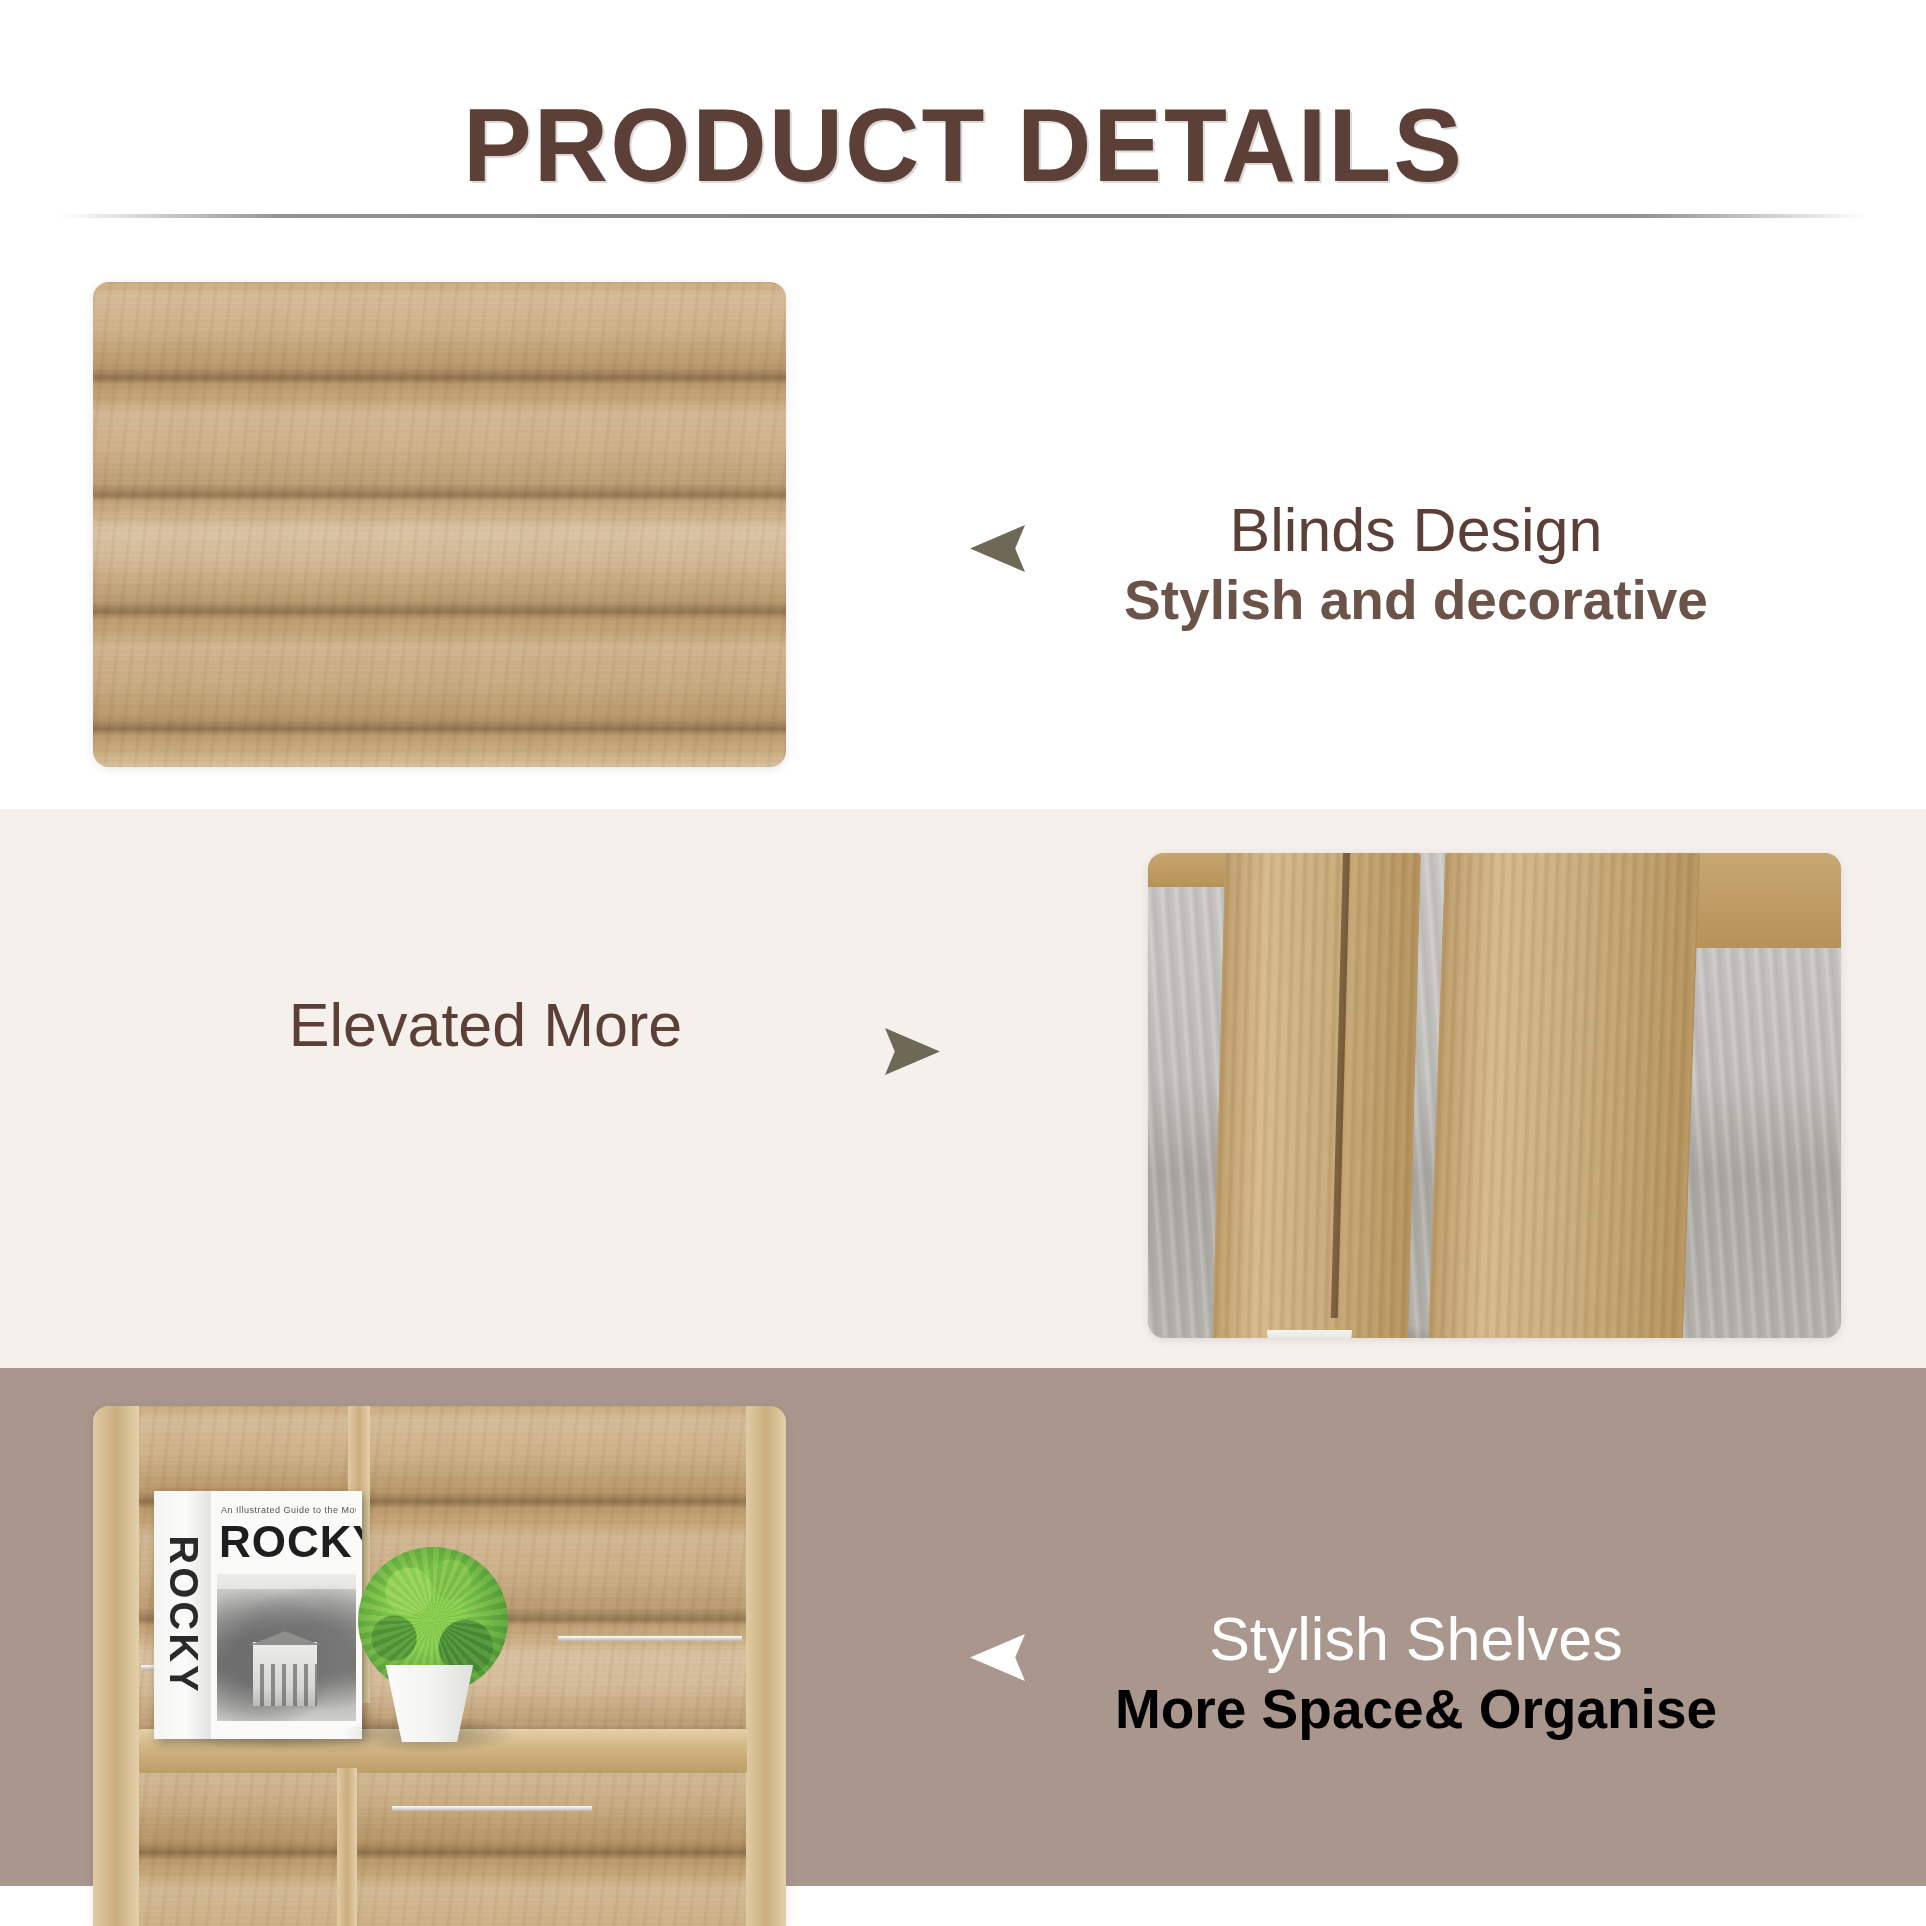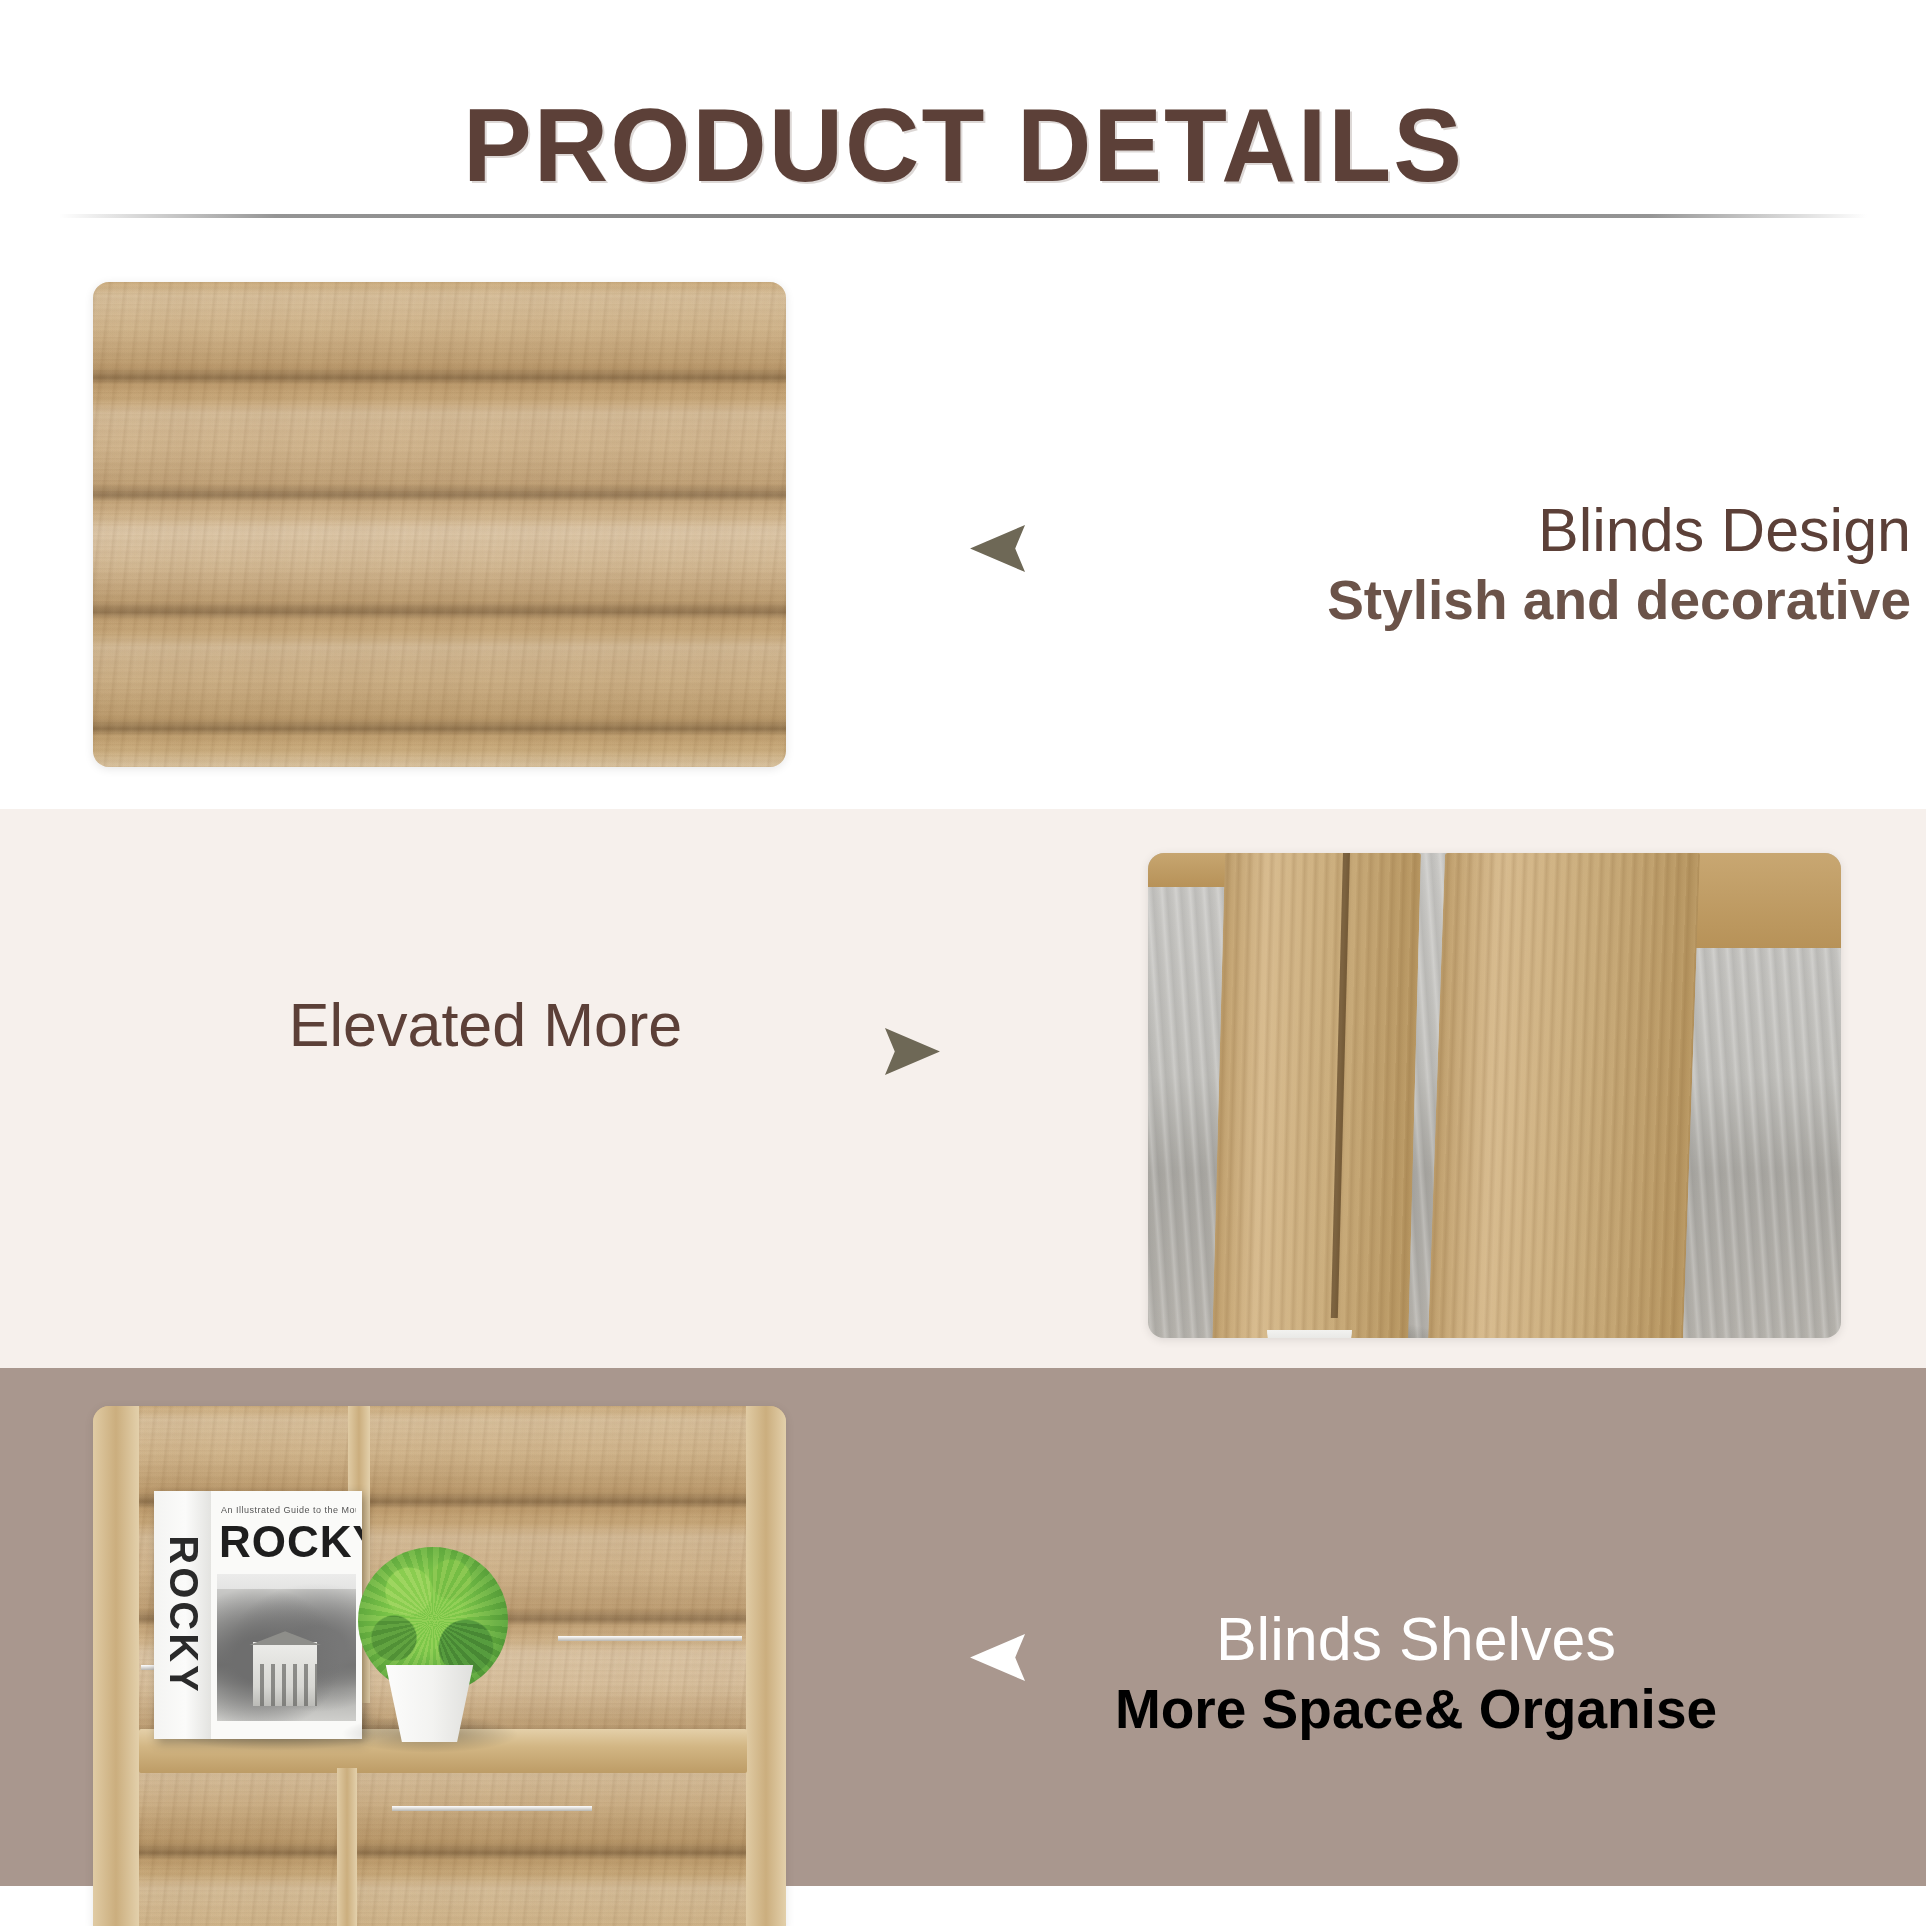--- a/index.html
+++ b/index.html
@@ -60,21 +60,21 @@
     white-space:nowrap;
   }
   .callout .c-sub {
     font-size:55px; line-height:1.2;
     color:#6B5349; font-weight:bold;
     white-space:nowrap;
   }
   .callout.light .c-title { color:#FFFFFF; }
   .callout.light .c-sub   { color:#000000; }
 
-  .cl-1 { left:921px; top:495px; width:990px; text-align:right; }
+  .cl-1 { left:921px; top:495px; width:990px; text-align:center; }
   .cl-2 { left:40px;  top:990px; width:891px; text-align:center; }
   .cl-3 { left:921px; top:1604px; width:990px; text-align:center; }
 
   
   .arrow { position:absolute; width:63px; height:55px; }
   .arrow svg { width:100%; height:100%; display:block; }
   .ar-1 { left:968px;  top:521px; }
   .ar-2 { left:879px;  top:1024px; }
   .ar-3 { left:968px;  top:1630px; }
 
@@ -364,16 +364,16 @@
 <div class="callout cl-1">
   <div class="c-title">Blinds Design</div>
   <div class="c-sub">Stylish and decorative</div>
 </div>
 
 <div class="callout cl-2">
   <div class="c-title">Elevated More</div>
 </div>
 
 <div class="callout cl-3 light">
-  <div class="c-title">Blinds Shelves</div>
+  <div class="c-title">Stylish Shelves</div>
   <div class="c-sub">More Space&amp; Organise</div>
 </div>
 
 
 </body></html>

